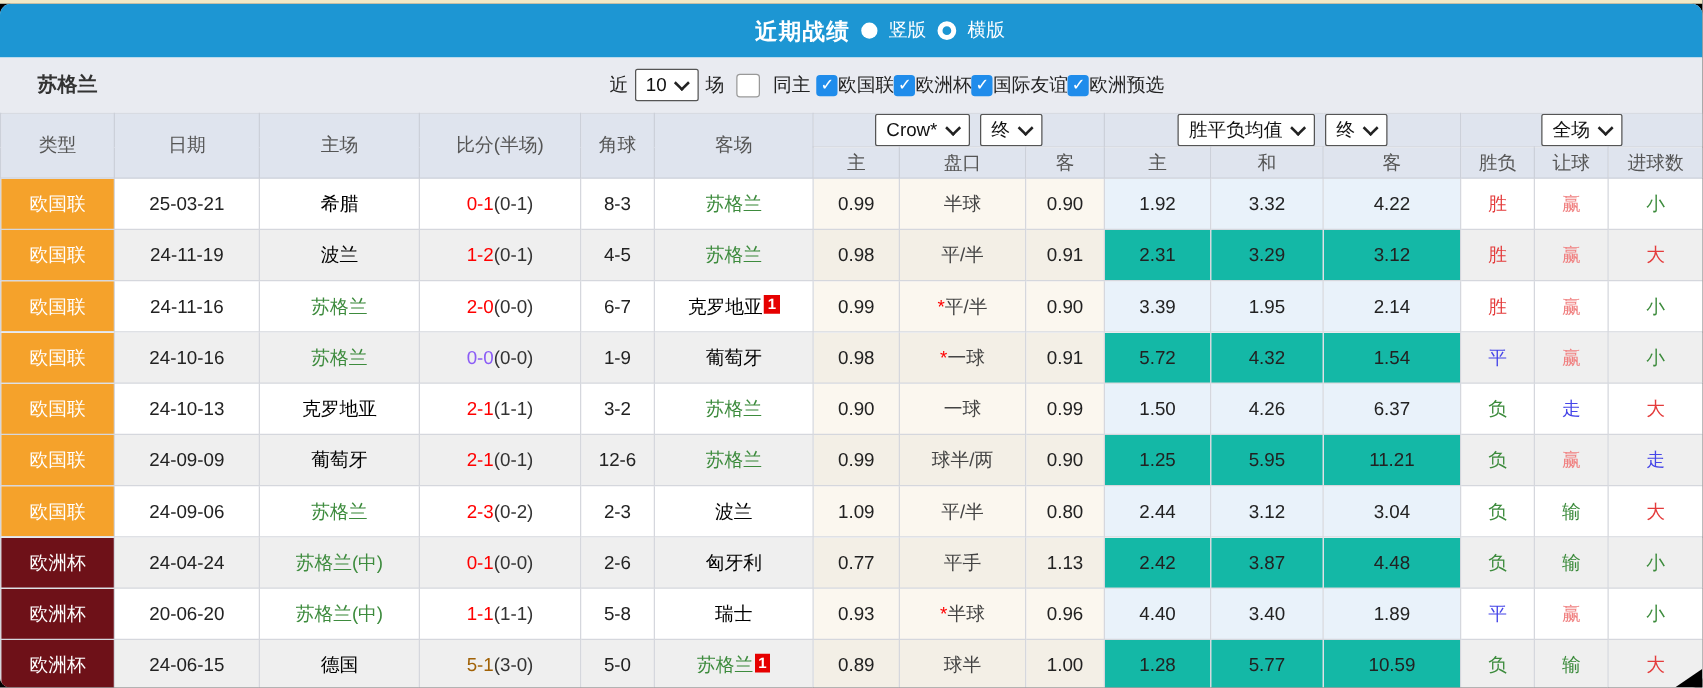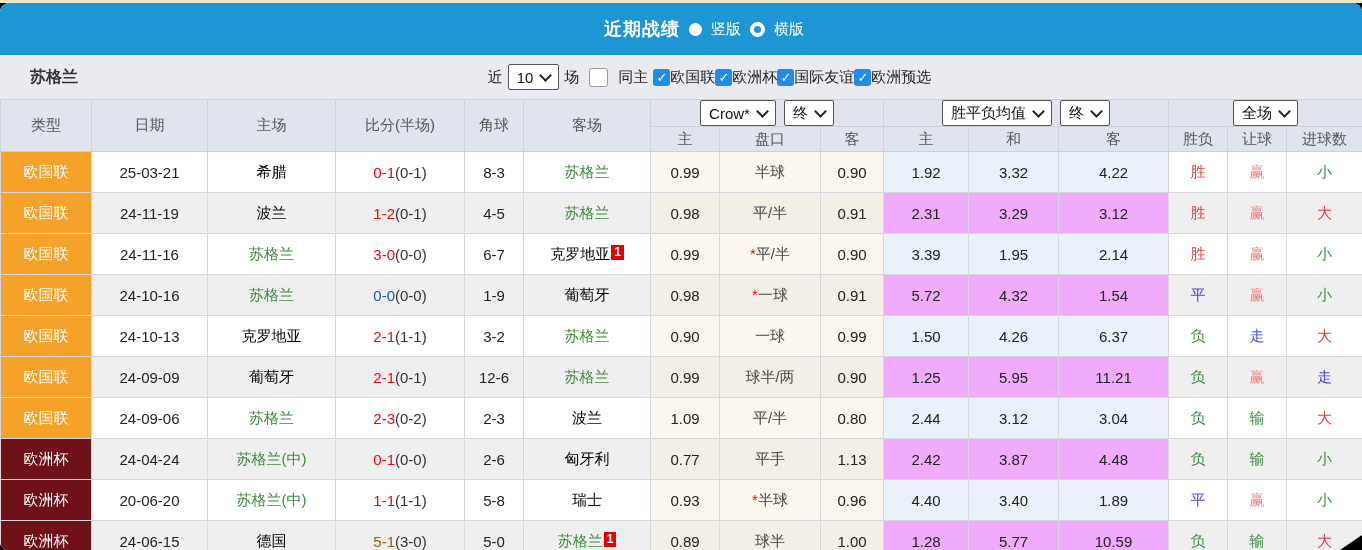--- a/index.html
+++ b/index.html
@@ -4,21 +4,21 @@
 <style>
   html,body{margin:0;padding:0;}
   body{
     width:1362px;height:550px;background:#000;position:relative;overflow:hidden;
     font-family:"Liberation Sans","DejaVu Sans",sans-serif;
   }
   .top-strip{position:absolute;top:0;left:0;width:1362px;height:3px;background:#f1e8c6;z-index:3;}
   .app{position:absolute;top:3px;left:0;width:1362px;height:547px;background:#fff;
        border-radius:9px 9px 8px 8px;overflow:hidden;}
   
-  .topbar{height:52px;background:#1d96d3;display:flex;align-items:center;justify-content:center;
+  .topbar{height:43px;background:#1d96d3;display:flex;align-items:center;justify-content:center;
           gap:9px;color:#fff;padding-left:46px;}
   .topbar-title{font-size:18px;font-weight:bold;letter-spacing:1px;}
   .radio-filled{width:13px;height:13px;border-radius:50%;background:#fff;display:inline-block;cursor:pointer;}
   .radio-ring{width:7px;height:7px;border-radius:50%;border:4px solid #fff;display:inline-block;cursor:pointer;}
   .radio-label{font-size:15px;cursor:pointer;}
   
   .filterbar{height:44px;background:#e9ebf1;position:relative;display:flex;align-items:center;font-size:15px;color:#222;}
   .team-name{position:absolute;left:30px;font-weight:bold;font-size:16px;color:#333;}
   .filter-controls{display:flex;align-items:center;margin:0 auto;transform:translateX(26px);}
   .filter-controls .lbl{margin:0 5px;}
@@ -36,21 +36,21 @@
   table{border-collapse:collapse;table-layout:fixed;width:1362px;font-size:15px;}
   th,td{border:1px solid #ccd0d9;text-align:center;padding:0;overflow:hidden;white-space:nowrap;}
   thead th{background:#dfe4ee;color:#555;font-weight:normal;}
   tr.h1{height:27px;} tr.h2{height:25px;}
   .grpflex{display:flex;align-items:center;justify-content:center;gap:8px;}
   tbody tr{height:41px;}
   tbody td{color:#222;border-color:#d5d7dd;}
   tr.row-odd td.plain{background:#fff;}
   tr.row-even td.plain{background:#efefef;}
   td.crow{background:#fbf7ef;}  tr.row-even td.crow{background:#f3efe6;}
-  td.avg{background:#e9f2fa;}   tr.row-even td.avg{background:#f0abfc;}
+  td.avg{background:#e9f2fa;}   tr.row-even td.avg{background:#14b8a6;}
   td.type{color:#fff;}
   .team-green{color:#3d8b3d;}
   .team-reg{color:#000000;}
   .score-ht{color:#333;}
   .hc{color:#444;}
   .card-badge{display:inline-block;background:#e60000;color:#fff;font-size:12px;font-weight:bold;
               line-height:15px;padding:0 3px;vertical-align:top;margin-left:1px;}
   .corner-tri{position:absolute;right:0;bottom:0;width:22px;height:15px;background:#000;
               clip-path:polygon(100% 0,100% 100%,0 100%);z-index:5;}
 </style>
@@ -204,38 +204,38 @@
           <td class="avg">3.29</td>
           <td class="avg">3.12</td>
           <td class="plain" style="color: rgb(228, 59, 59);">胜</td>
           <td class="plain" style="color: rgb(240, 128, 128);">赢</td>
           <td class="plain" style="color: rgb(228, 59, 59);">大</td>
         </tr>
         <tr class="row-odd">
           <td class="type" style="background: rgb(245, 162, 43);">欧国联</td>
           <td class="plain">24-11-16</td>
           <td class="plain"><span class="team-green">苏格兰</span></td>
-          <td class="plain"><span style="color: rgb(255, 0, 0);">3-0</span><span class="score-ht">(0-0)</span></td>
+          <td class="plain"><span style="color: rgb(255, 0, 0);">2-0</span><span class="score-ht">(0-0)</span></td>
           <td class="plain">6-7</td>
           <td class="plain"><span class="team-reg">克罗地亚</span><span class="card-badge">1</span></td>
           <td class="crow">0.99</td>
           <td class="crow hc"><span style="color: rgb(255, 0, 0);">*</span>平/半</td>
           <td class="crow">0.90</td>
           <td class="avg">3.39</td>
           <td class="avg">1.95</td>
           <td class="avg">2.14</td>
           <td class="plain" style="color: rgb(228, 59, 59);">胜</td>
           <td class="plain" style="color: rgb(240, 128, 128);">赢</td>
           <td class="plain" style="color: rgb(60, 139, 60);">小</td>
         </tr>
         <tr class="row-even">
           <td class="type" style="background: rgb(245, 162, 43);">欧国联</td>
           <td class="plain">24-10-16</td>
           <td class="plain"><span class="team-green">苏格兰</span></td>
-          <td class="plain"><span style="color: #1d4ed8;">0-0</span><span class="score-ht">(0-0)</span></td>
+          <td class="plain"><span style="color: #8b5cf6;">0-0</span><span class="score-ht">(0-0)</span></td>
           <td class="plain">1-9</td>
           <td class="plain"><span class="team-reg">葡萄牙</span></td>
           <td class="crow">0.98</td>
           <td class="crow hc"><span style="color: rgb(255, 0, 0);">*</span>一球</td>
           <td class="crow">0.91</td>
           <td class="avg">5.72</td>
           <td class="avg">4.32</td>
           <td class="avg">1.54</td>
           <td class="plain" style="color: rgb(70, 70, 232);">平</td>
           <td class="plain" style="color: rgb(240, 128, 128);">赢</td>

